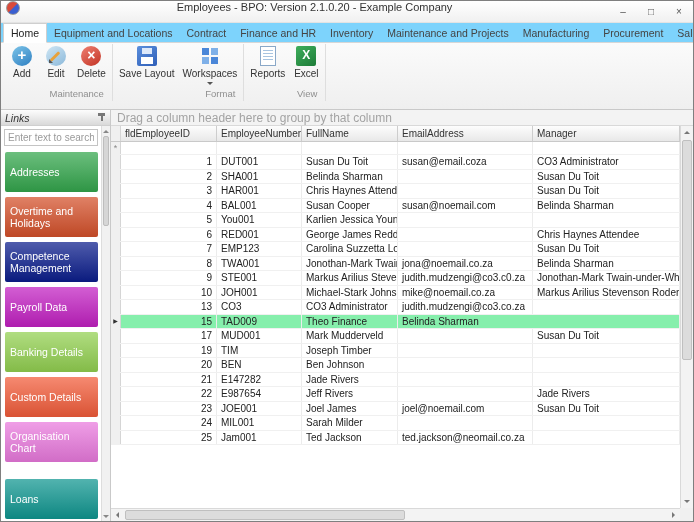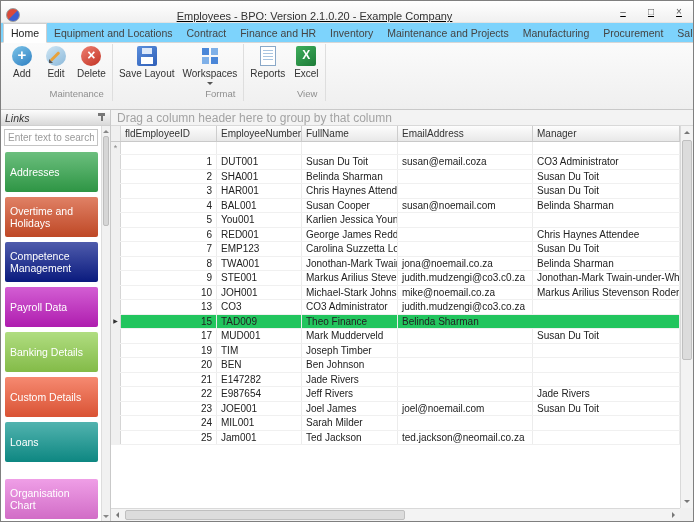--- a/index.html
+++ b/index.html
@@ -3,21 +3,21 @@
 <meta charset="utf-8">
 <style>
   * { margin:0; padding:0; box-sizing:border-box; }
   html,body { font-family:"Liberation Sans", sans-serif; }
   body { background:#9a9a9a; }
   .window { width:694px; height:522px; border:1px solid #7f7f7f; background:#f2f2f2;
             display:flex; flex-direction:column; overflow:hidden; }
 
   
   .titlebar { flex:0 0 22px; background:linear-gradient(#ffffff,#f0f0f0); border-bottom:1px solid #e3e3e3;
-              display:flex; align-items:flex-end;text-decoration:underline; }
+              display:flex; align-items:flex-start; }
   .app-icon { width:14px; height:14px; border-radius:50%; margin-left:5px; flex:0 0 14px;
               background:linear-gradient(135deg,#d94a3a 48%,#3a5fd0 52%); border:1px solid #9a9a9a; }
   .title-text { flex:1; text-align:center; font-size:11px; color:#333; white-space:nowrap; overflow:hidden; }
   .win-controls { display:flex; height:100%; }
   .win-btn { width:28px; display:flex; align-items:center; justify-content:center; font-size:10px; color:#555; }
 
   
   .tabrow { flex:0 0 19px; background:#7dd3fc; border-bottom:1px solid #d7d7d7; display:flex; align-items:flex-end; padding-left:2px; }
   .tabstrip { display:flex; align-items:flex-end; height:100%; }
   .tab { font-size:10.5px; color:#444; padding:3px 7px 3px; white-space:nowrap; }
@@ -85,21 +85,21 @@
   .grid-area { flex:1; min-width:0; display:flex; flex-direction:column; position:relative; background:#fff; }
   .group-hint { flex:0 0 16px; background:#f3f3f3; border-bottom:1px solid #d9d9d9; font-size:12px; color:#a3a3a3;
                 display:flex; align-items:center; padding-left:6px; }
   .grid-header { flex:0 0 16px; display:flex; margin-right:13px; background:linear-gradient(#fdfdfd,#e8e8e8);
                  border-bottom:1px solid #c9c9c9; }
   .hcell { font-size:10px; color:#333; padding:2px 4px 0; border-right:1px solid #cdcdcd; white-space:nowrap; overflow:hidden; }
   .indicator { flex:0 0 10px; width:10px; background:#f0f0f0; border-right:1px solid #d5d5d5;
                display:flex; align-items:center; justify-content:center; }
   .grid-body { flex:1; margin-right:13px; margin-bottom:13px; overflow:hidden; }
   .grid-row { display:flex; height:14.5px; border-bottom:1px solid #f0f0f0; background:#fff; }
-  .grid-row.selected { background:#22c55e; }
+  .grid-row.selected { background:#86efac; }
   .grid-row.filter-row { height:13px; }
   .filter-glyph { font-size:9px; line-height:8px; color:#888; }
   .row-arrow { font-size:6px; color:#333; line-height:6px; }
   .cell { font-size:10px; color:#222; padding:1px 4px 0; border-right:1px solid #ececec; white-space:nowrap; overflow:hidden; }
   .cell.num { text-align:right; }
   .c0 { flex:0 0 96px; } .c1 { flex:0 0 85px; } .c2 { flex:0 0 96px; } .c3 { flex:0 0 135px; } .c4 { flex:1; min-width:0; }
 
   
   .vscroll { position:absolute; right:0; top:16px; bottom:13px; width:13px; background:#f3f3f3; border-left:1px solid #d9d9d9; }
   .hscroll { position:absolute; left:0; right:13px; bottom:0; height:13px; background:#f3f3f3; border-top:1px solid #d9d9d9; }
@@ -198,22 +198,22 @@
         <span class="pin-icon"></span>
       </div>
       <input class="sidebar-search" type="text" placeholder="Enter text to search..." style="">
       <div class="nav-list">
           <div class="nav-item" style="background-color: rgb(51, 166, 76);">Addresses</div>
           <div class="nav-item" style="background-color: rgb(212, 80, 42);">Overtime and Holidays</div>
           <div class="nav-item" style="background-color: rgb(11, 29, 140);">Competence Management</div>
           <div class="nav-item" style="background-color: rgb(194, 32, 194);">Payroll Data</div>
           <div class="nav-item" style="background-color: rgb(146, 208, 80);">Banking Details</div>
           <div class="nav-item" style="background-color: rgb(242, 92, 58);">Custom Details</div>
+          <div class="nav-item" style="background-color: rgb(233, 121, 221);">Organisation Chart</div>
           <div class="nav-item" style="background-color: rgb(15, 150, 144);">Loans</div>
-          <div class="nav-item" style="background-color: rgb(233, 121, 221);">Organisation Chart</div>
         </div>
       <div class="sidebar-scroll">
         <span class="sb-arr up"></span>
         <span class="sb-thumb"></span>
         <span class="sb-arr down"></span>
       </div>
     </aside>
 
     <section class="grid-area">
       <div class="group-hint">Drag a column header here to group by that column</div>

